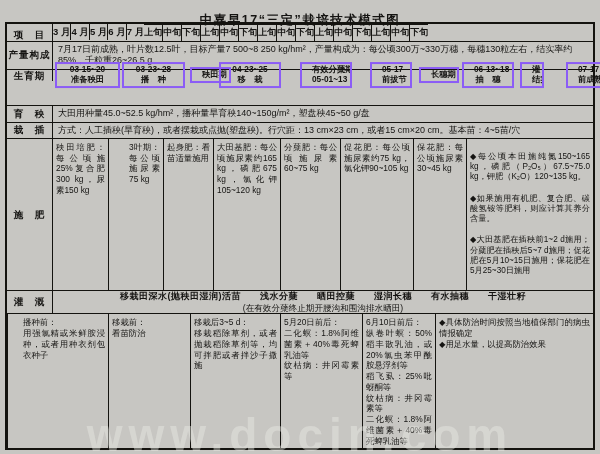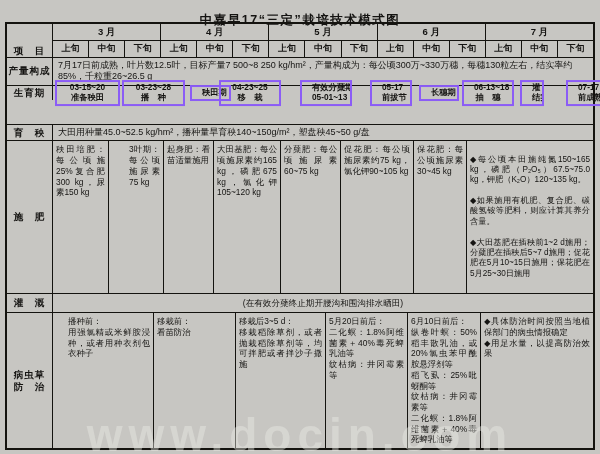--- a/index.html
+++ b/index.html
@@ -22,21 +22,21 @@
   .row { display:flex; border-top:1px solid #14130f; }
   .row:first-child { border-top:none;align-items:flex-end; }
   .lbl {
     width:45px; flex:0 0 45px; display:flex; flex-direction:column;
     align-items:center; justify-content:center; font-weight:bold;
     font-size:9.5px; text-align:center; letter-spacing:1px;
   }
   .content { flex:1; border-left:1px solid #14130f; position:relative; min-width:0; }
   
   .hdr { height:33px; }
-  .hdr-right { display:flex; flex-direction:column; height:100%; }
+  .hdr-right { display:flex; flex-direction:row; height:100%; }
   .months { display:flex; height:16px; }
   .month {
     flex:1; text-align:center; font-weight:bold; font-size:9.5px;
     border-left:1px solid #14130f; display:flex; align-items:center; justify-content:center;
   }
   .month:first-child { border-left:none; }
   .periods { display:flex; height:17px; border-top:1px solid #14130f; }
   .period {
     flex:1; text-align:center; font-weight:bold; font-size:9px;
     border-left:1px solid #14130f; display:flex; align-items:center; justify-content:center;
@@ -177,20 +177,24 @@
           <div>前成熟</div>
         </div>
     </div>
   </div>
 
   <div class="row r-seed">
     <div class="lbl">育　秧</div>
     <div class="content txtcell">大田用种量45.0~52.5 kg/hm²，播种量旱育秧140~150g/m²，塑盘秧45~50 g/盘</div>
   </div>
 
+  <div class="row r-trans">
+    <div class="lbl">栽　插</div>
+    <div class="content txtcell">方式：人工插秧(旱育秧)，或者摆栽或点抛(塑盘秧)。行穴距：13 cm×23 cm，或者15 cm×20 cm。基本苗：4~5苗/穴</div>
+  </div>
 
   <div class="row r-fert">
     <div class="lbl">施　肥</div>
     <div class="content">
       <div class="colwrap">
         <div class="col f0">秧田培肥：每公顷施25%复合肥300 kg，尿素150 kg</div>
         <div class="col f1">3叶期：每公顷施尿素75 kg</div>
         <div class="col f2">起身肥：看苗适量施用</div>
         <div class="col f3">大田基肥：每公顷施尿素约165 kg，磷肥675 kg，氯化钾105~120 kg</div>
         <div class="col f4">分蘖肥：每公顷施尿素60~75 kg</div>
@@ -202,30 +206,27 @@
           <p>◆大田基肥在插秧前1~2 d施用；分蘖肥在插秧后5~7 d施用；促花肥在5月10~15日施用；保花肥在5月25~30日施用</p>
         </div>
       </div>
     </div>
   </div>
 
   <div class="row r-irr">
     <div class="lbl">灌　溉</div>
     <div class="content">
       <div class="irr-wrap">
+        <div class="irr-l1">移栽田深水(抛秧田湿润)活苗　　浅水分蘖　　晒田控蘖　　湿润长穗　　有水抽穗　　干湿壮籽</div>
         <div class="irr-l2">(在有效分蘖终止期开腰沟和围沟排水晒田)</div>
       </div>
     </div>
   </div>
 
   <div class="row r-pest">
-    <div class="lbl">
-      <div>病虫草</div>
-      <div>防　治</div>
-    </div>
     <div class="content">
       <div class="colwrap">
         <div class="col p0">播种前：
 用强氯精或米鲜胺浸种，或者用种衣剂包衣种子</div>
         <div class="col p1">移栽前：
 看苗防治</div>
         <div class="col p2">移栽后3~5 d：
 移栽稻除草剂，或者抛栽稻除草剂等，均可拌肥或者拌沙子撒施</div>
         <div class="col p3">5月20日前后：
 二化螟：1.8%阿维菌素＋40%毒死蜱乳油等

